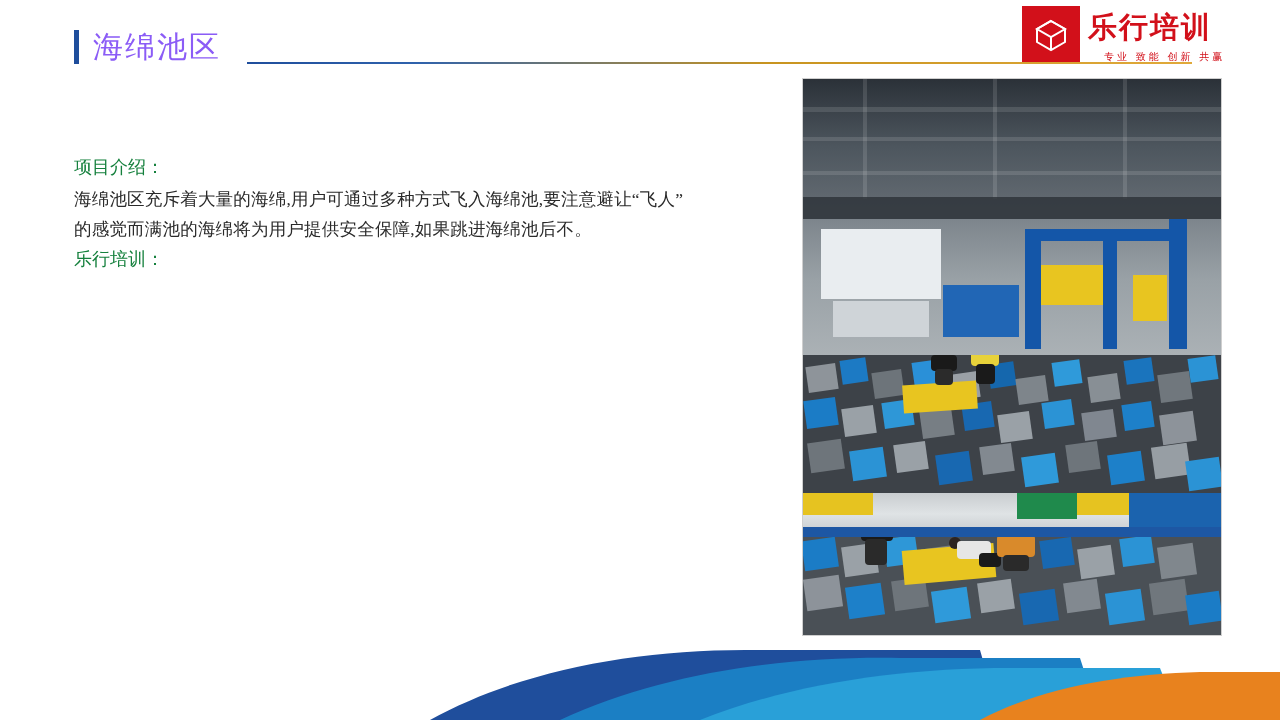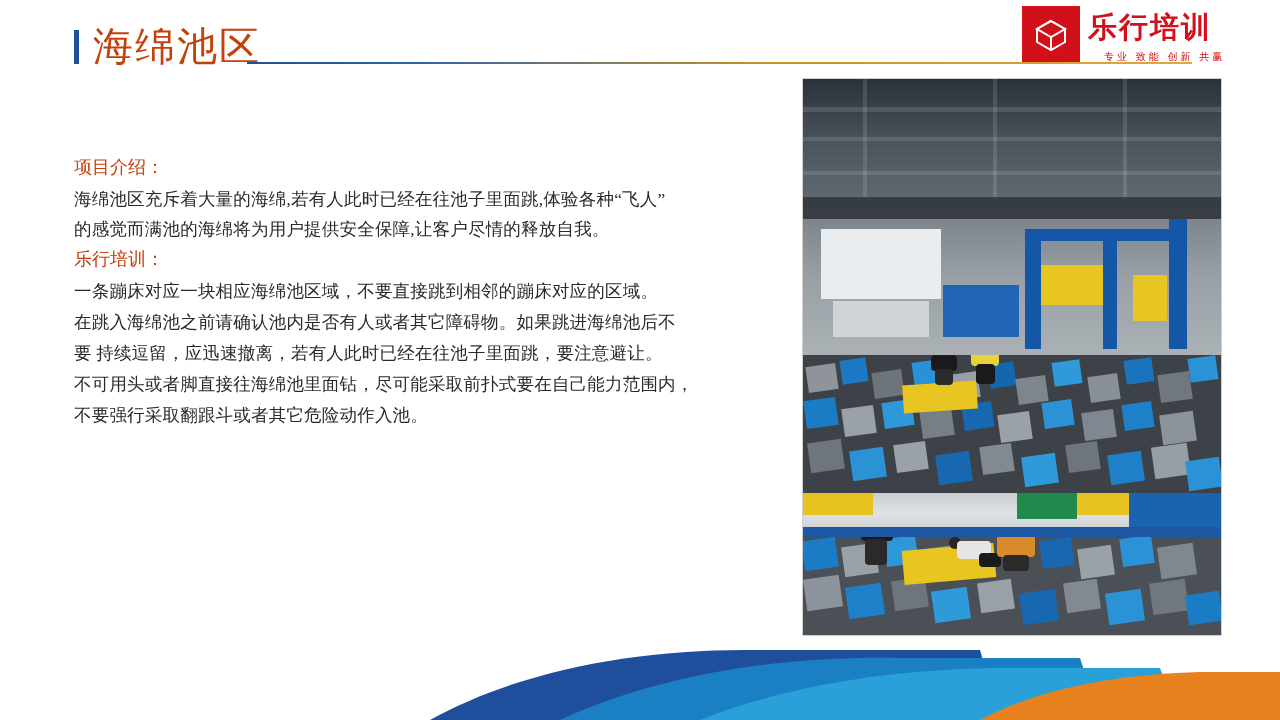--- a/index.html
+++ b/index.html
@@ -79,23 +79,23 @@
     display: flex;
     align-items: center;
   }
   .title-accent {
     width: 5px;
     height: 34px;
     background: #1f4e9c;
     margin-right: 14px;
   }
   .title-text {
-    font-family: Liberation Serif, serif;
-    font-size: 40px;
-    color: #c2410c;
+    font-family: Liberation Sans, sans-serif;
+    font-size: 30px;
+    color: #8b5cf6;
     letter-spacing: 2px;
     line-height: 34px;
   }
   .title-rule {
     position: absolute;
     left: 247px;
     top: 62px;
     width: 945px;
     height: 2px;
     background: linear-gradient(to right, #1f4e9c 0%, #2f62ac 18%, #c8941f 55%, #e0a93a 100%);
@@ -104,21 +104,21 @@
   
   .body-copy {
     position: absolute;
     left: 74px;
     top: 152px;
     width: 660px;
   }
   .section-head {
     font-family: "Liberation Serif", serif;
     font-size: 18px;
-    color: #c2410c;
+    color: #15803d;
     line-height: 30px;
     margin: 0 0 2px 0;
   }
   .para {
     font-family: "Liberation Serif", serif;
     font-size: 17.5px;
     color: #2a2a2a;
     line-height: 30px;
     margin: 0;
     letter-spacing: 0.2px;
@@ -245,30 +245,23 @@
   </div>
 
   <div class="title-bar">
     <div class="title-accent"></div>
     <div class="title-text">海绵池区</div>
   </div>
   <div class="title-rule"></div>
 
   <div class="body-copy">
     <p class="section-head">项目介绍：</p>
-    <p class="para">海绵池区充斥着大量的海绵,若有人此时已经在往池子里面跳,体验各种“飞人”</p>
-    <p class="para second">的感觉而满池的海绵将为用户提供安全保障,让客户尽情的释放自我。</p>
+    <p class="para">海绵池区充斥着大量的海绵,用户可通过多种方式飞入海绵池,要注意避让“飞人”</p>
+    <p class="para second">的感觉而满池的海绵将为用户提供安全保障,如果跳进海绵池后不。</p>
     <p class="section-head">乐行培训：</p>
-    <div class="rules">
-      <p class="para">一条蹦床对应一块相应海绵池区域，不要直接跳到相邻的蹦床对应的区域。</p>
-      <p class="para">在跳入海绵池之前请确认池内是否有人或者其它障碍物。如果跳进海绵池后不</p>
-      <p class="para">要 持续逗留，应迅速撤离，若有人此时已经在往池子里面跳，要注意避让。</p>
-      <p class="para">不可用头或者脚直接往海绵池里面钻，尽可能采取前扑式要在自己能力范围内，</p>
-      <p class="para">不要强行采取翻跟斗或者其它危险动作入池。</p>
-    </div>
   </div>
 
   <div class="photo-frame">
     <div class="photo">
       <div class="ph-ceiling"></div>
       <div class="ph-truss" style="left:0;top:28px;width:418px;height:5px;"></div>
       <div class="ph-truss" style="left:0;top:58px;width:418px;height:4px;"></div>
       <div class="ph-truss" style="left:0;top:92px;width:418px;height:4px;"></div>
       <div class="ph-truss" style="left:60px;top:0;width:4px;height:120px;"></div>
       <div class="ph-truss" style="left:190px;top:0;width:4px;height:120px;"></div>

